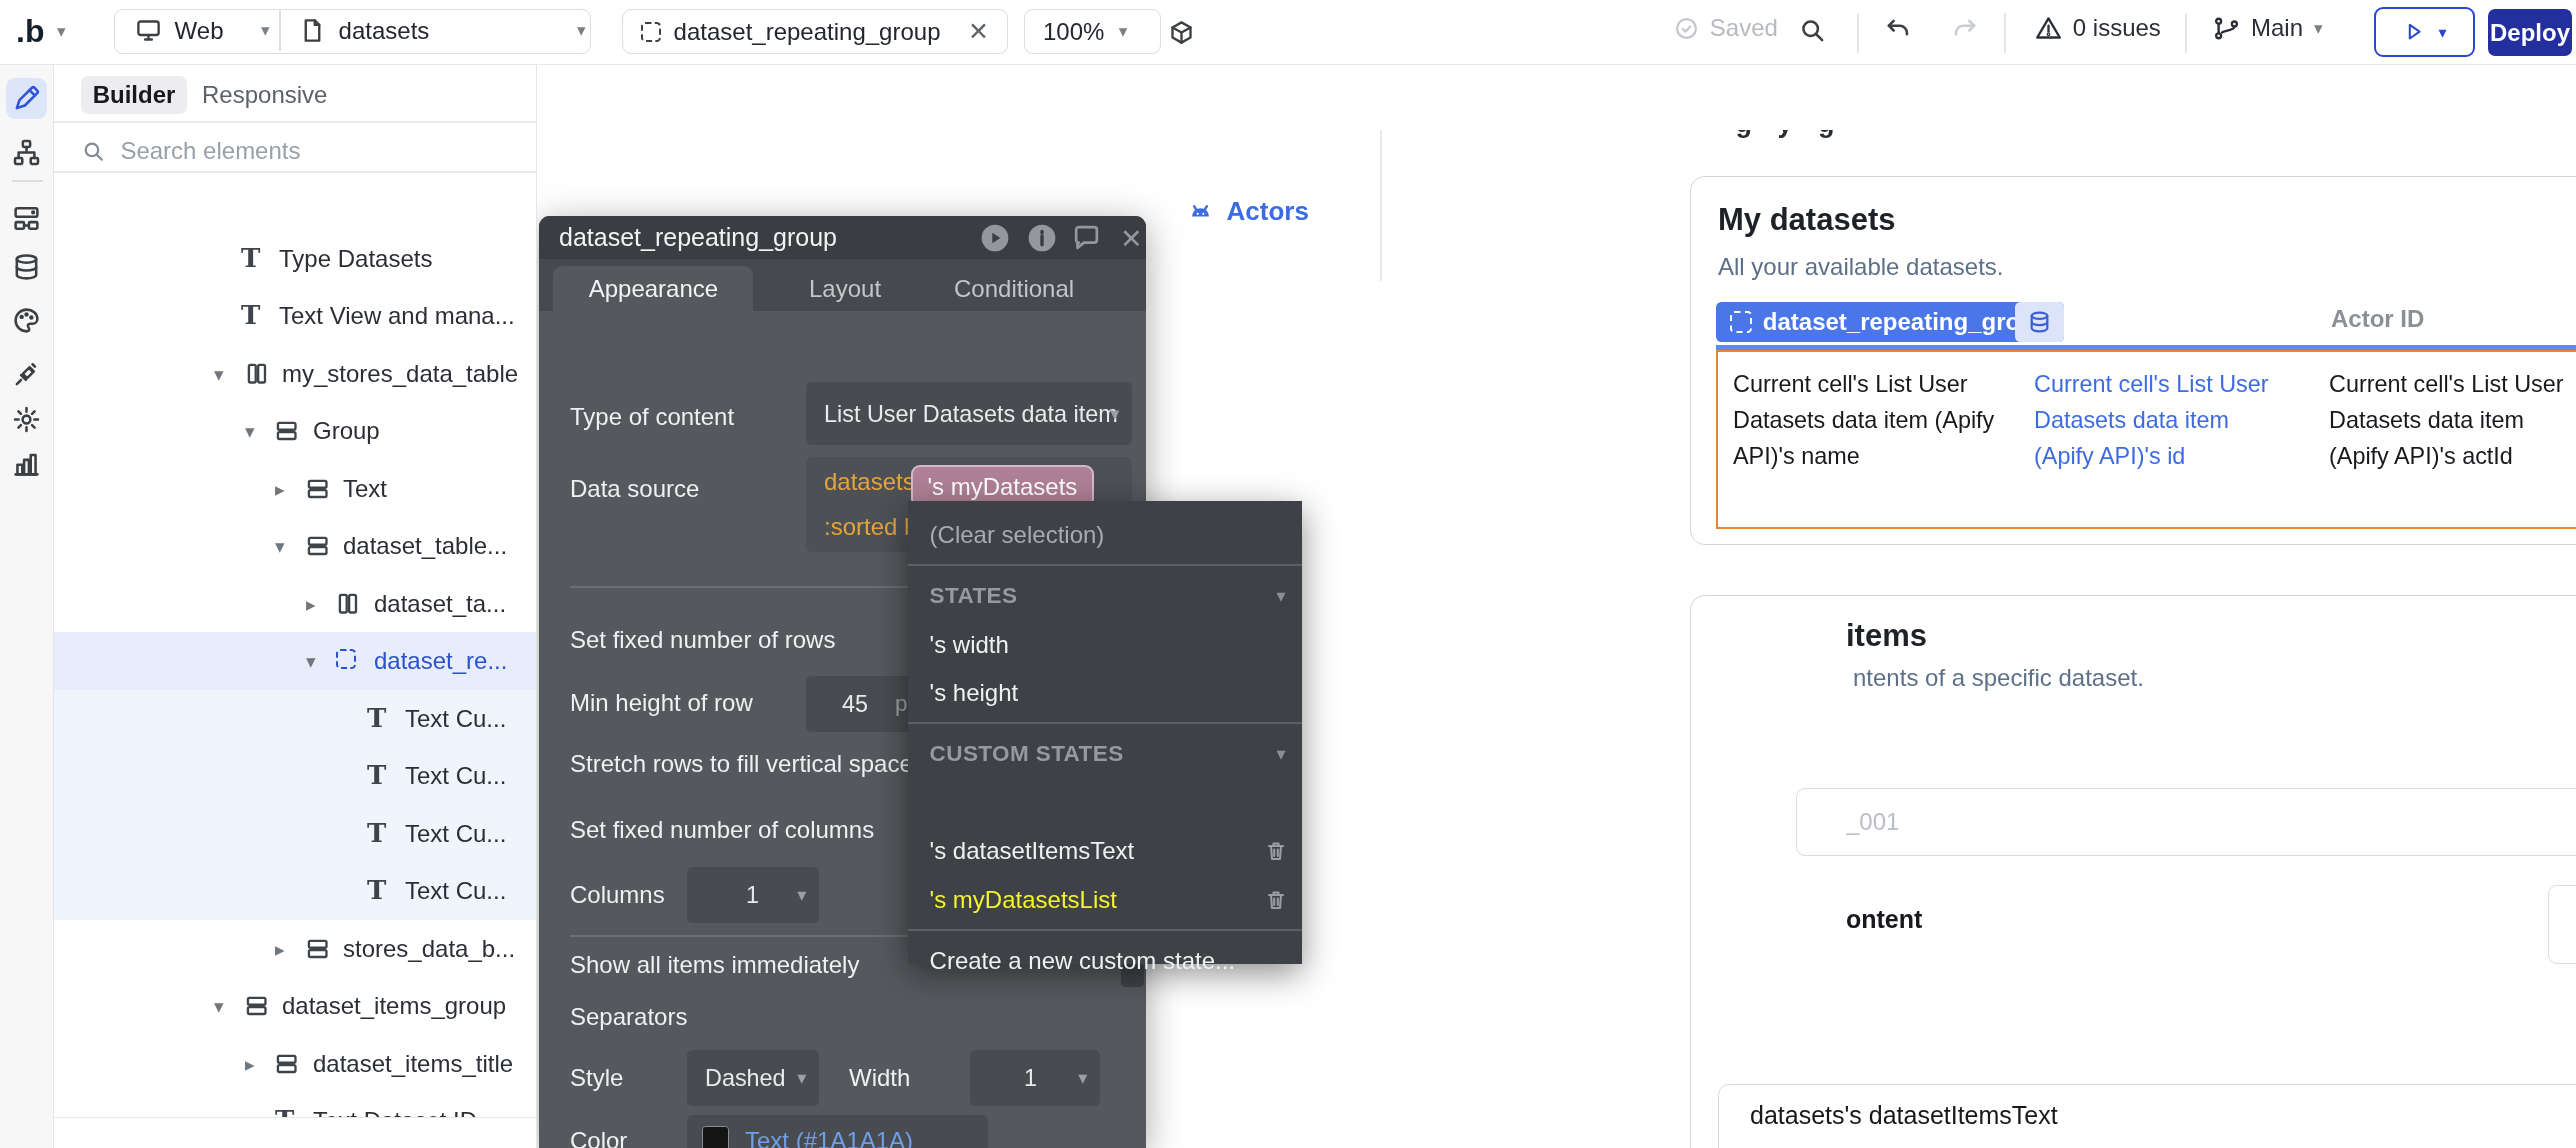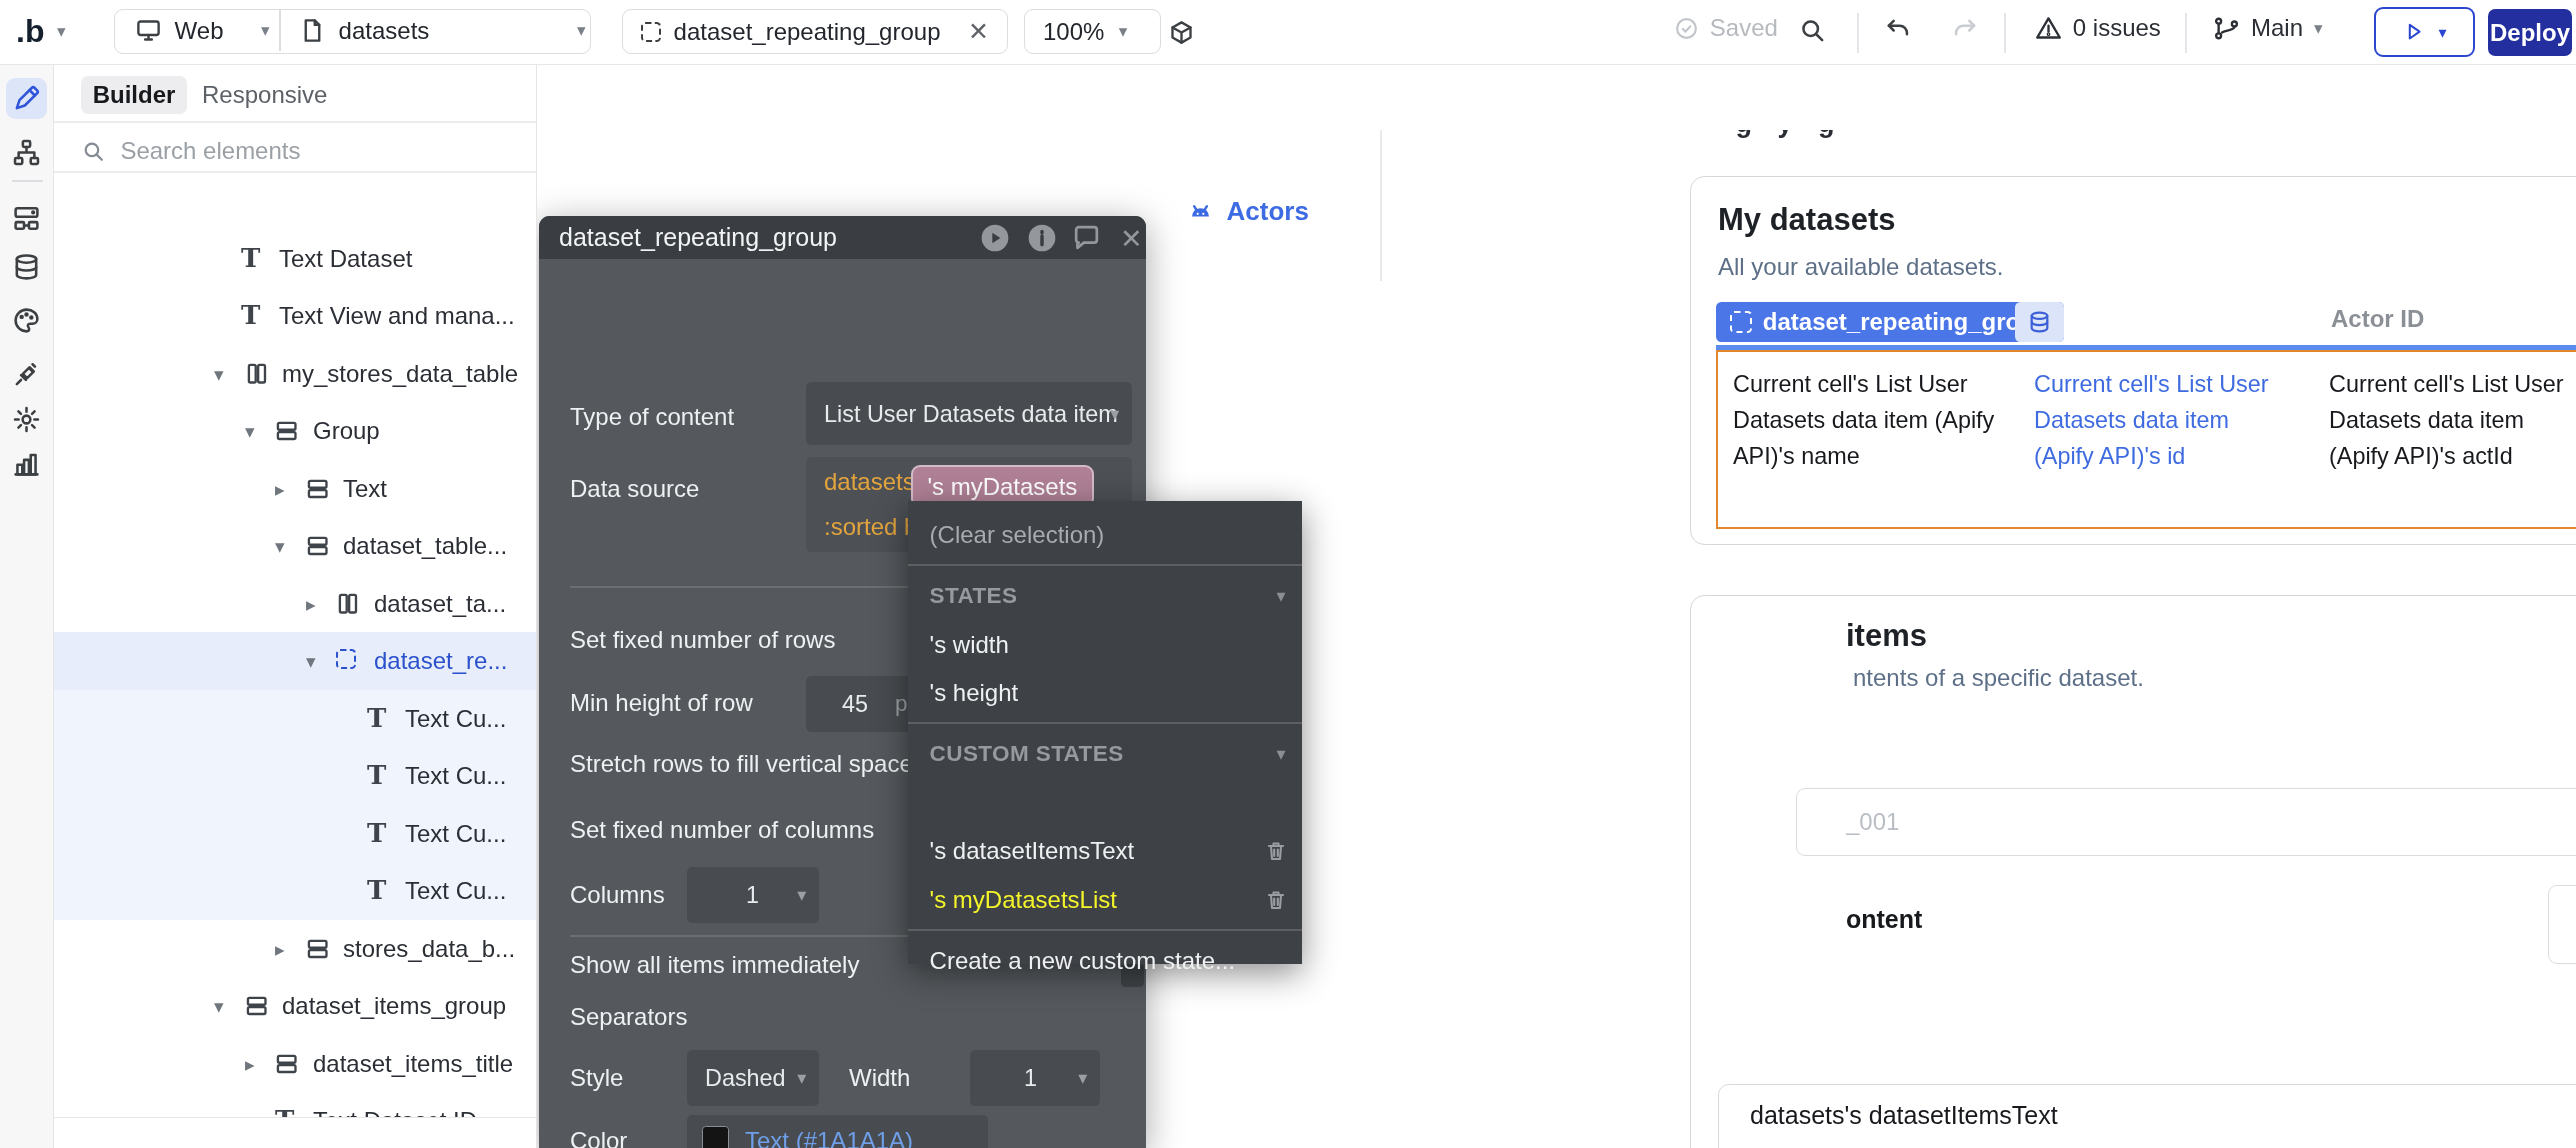--- a/index.html
+++ b/index.html
@@ -368,21 +368,21 @@
             <circle cx="10.5" cy="10.5" r="6"></circle>
             <path d="M15.5 15.5L20 20"></path>
           </svg>
         </span>
       <input placeholder="Search elements" style="">
     </div>
     <div class="hline abs" style="top:106px;"></div>
     <div id="tree" class="abs">
         <div class="trow" style="top: 57px;">
           <span class="ticon" style="left:187px"><span class="t-letter" style="color:#3f444b">T</span></span>
-          <span class="tlabel" style="left:225px">Text Dataset</span>
+          <span class="tlabel" style="left:225px">Type Datasets</span>
         </div>
         <div class="trow" style="top: 114px;">
           <span class="ticon" style="left:187px"><span class="t-letter" style="color:#3f444b">T</span></span>
           <span class="tlabel" style="left:225px">Text View and mana...</span>
         </div>
         <div class="trow" style="top: 172px;">
           <span class="arr" style="left:160px">▾</span>
           <span class="ticon" style="left:191px"><span><svg style="width:23.4px;height:23.4px" viewBox="0 0 24 24" fill="none" stroke="#3f444b" stroke-width="2.4">
                 <rect x="4" y="3" width="7" height="18" rx="1.5"></rect>
                 <rect x="13.5" y="3" width="7" height="18" rx="1.5"></rect>
@@ -498,20 +498,25 @@
             <path d="M12 10.5V17M12 7.2v.8" stroke="#3a3e42" stroke-width="2.6"></path>
           </svg>
         </span>
       <span class="insp-ic" style="left:532px;">
           <svg style="width:31px;height:31px;" viewBox="0 0 24 24" fill="none" stroke="#94989c" stroke-width="2.1" stroke-linecap="round" stroke-linejoin="round">
             <path d="M4 6a2 2 0 012-2h12a2 2 0 012 2v8a2 2 0 01-2 2h-8l-5 4v-4H6a2 2 0 01-2-2z"></path>
           </svg>
         </span>
       <span class="insp-ic" style="left:581px; top:7.2px; font-size:27px; font-weight:bold; color:#94989c;">✕</span>
     </div>
+    <div id="insp-tabbar" class="abs">
+      <div id="tab-appearance" class="abs">Appearance</div>
+      <div class="insp-tab" style="left:270px;">Layout</div>
+      <div class="insp-tab" style="left:415px;">Conditional</div>
+    </div>
 
     <div class="flabel" style="top:187px;">Type of content</div>
     <div class="fbox" style="left:267px; top:166px; width:326px; height:63px;">
       <span class="val">List User Datasets data item</span>
       <span class="dd">▾</span>
     </div>
 
     <div class="flabel" style="top:259px;">Data source</div>
     <div id="expr-box" class="abs">
       <span class="expr-orange" style="left:18px; top:10.8px;">datasets</span>

